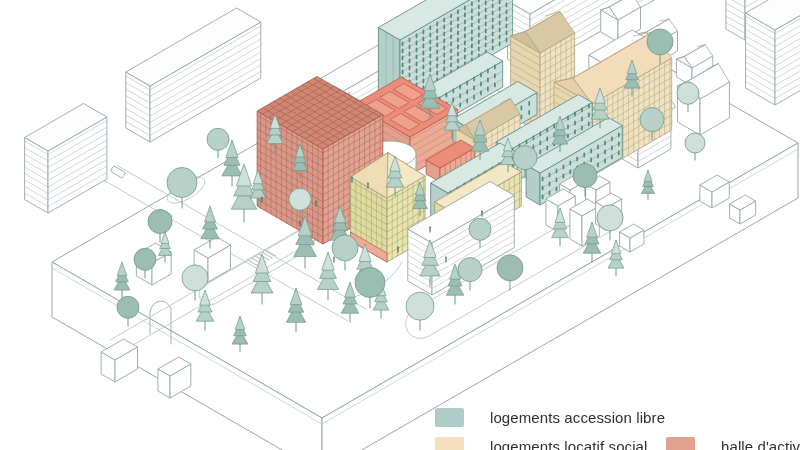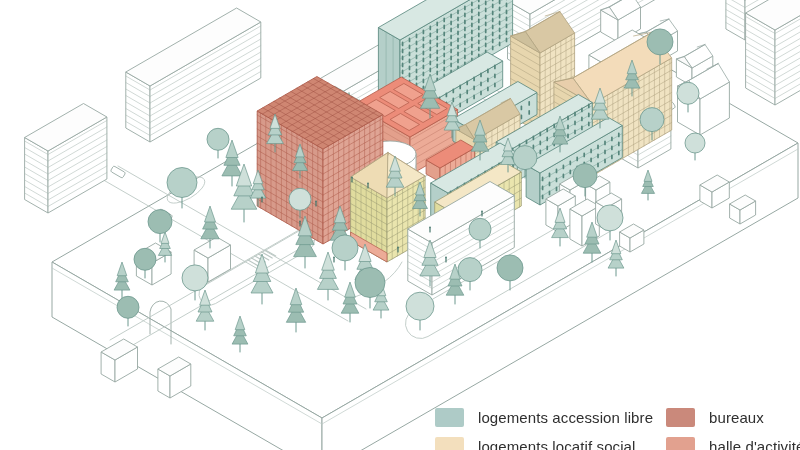--- a/index.html
+++ b/index.html
@@ -1,21 +1,21 @@
 <!DOCTYPE html>
 <html><head>
 <meta charset="utf-8">
 <style>
   html,body{margin:0;padding:0;background:#fff;}
   .stage{position:relative;width:800px;height:450px;background:#ffffff;overflow:hidden;
          font-family:"Liberation Sans",sans-serif;}
   .stage svg{position:absolute;left:0;top:0;}
   .legend-item{position:absolute;display:flex;align-items:center;}
   .swatch{width:29px;height:19px;border-radius:2px;flex:0 0 auto;}
-  .lg-label{margin-left:14px;font-size:15px;color:#2f2f2f;white-space:nowrap;letter-spacing:.1px;}
+  .lg-label{margin-left:26px;font-size:15px;color:#2f2f2f;white-space:nowrap;letter-spacing:.1px;}
 </style>
 </head>
 <body>
 
 <div class="stage">
   <svg id="scene" width="800" height="450" viewBox="0 0 800 450">
       <g>
         <polygon points="52.0,262.0 528.0,-13.0 798.0,143.0 322.0,418.0" fill="#ffffff" stroke="#97a8a3" stroke-width="1" stroke-linejoin="round"></polygon>
         <polygon points="52.0,262.0 322.0,418.0 322.0,473.0 52.0,317.0" fill="#ffffff" stroke="#97a8a3" stroke-width="1" stroke-linejoin="round"></polygon>
         <polygon points="322.0,418.0 798.0,143.0 798.0,198.0 322.0,473.0" fill="#ffffff" stroke="#97a8a3" stroke-width="1" stroke-linejoin="round"></polygon>
@@ -449,21 +449,17 @@
     </svg>
 
   <div class="legend-item" style="left:435px;top:408px">
     <span class="swatch" style="background: rgb(174, 203, 199);"></span>
     <span class="lg-label">logements accession libre</span>
   </div>
   <div class="legend-item" style="left:435px;top:437px">
     <span class="swatch" style="background: rgb(243, 223, 189);"></span>
     <span class="lg-label">logements locatif social</span>
   </div>
-  <div class="legend-item" style="left:666px;top:408px">
-    <span class="swatch" style="background: rgb(202, 137, 123);"></span>
-    <span class="lg-label">bureaux</span>
-  </div>
   <div class="legend-item" style="left:666px;top:437px">
     <span class="swatch" style="background: rgb(226, 161, 143);"></span>
     <span class="lg-label">halle d'activité</span>
   </div>
 </div>
 
 </body></html>

